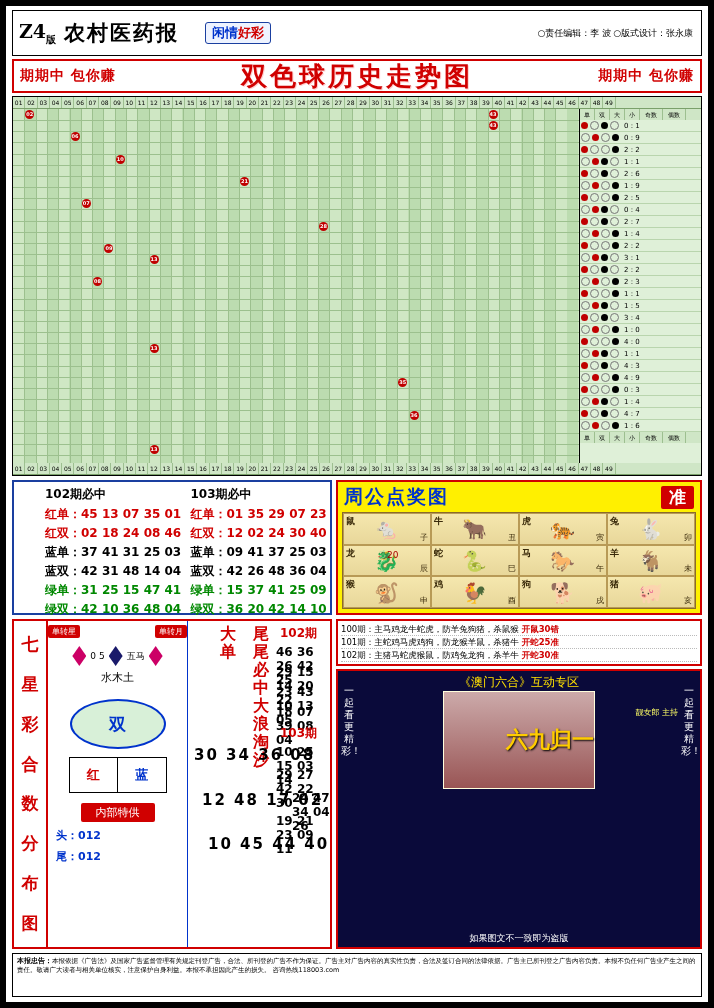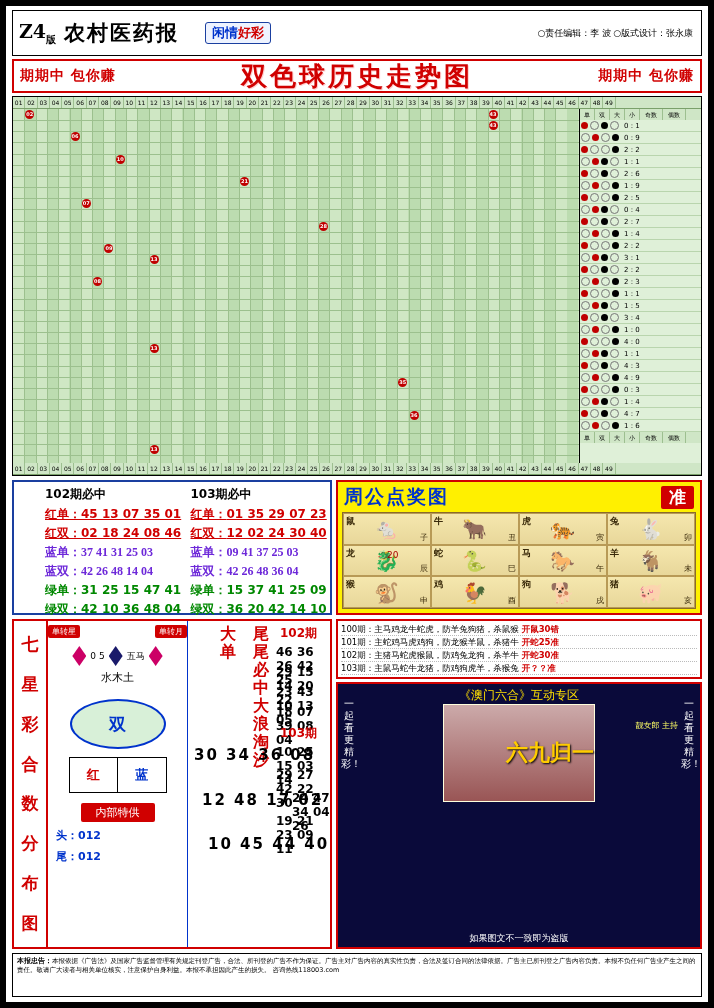--- a/index.html
+++ b/index.html
@@ -113,22 +113,22 @@
   .numbox{
     width:320px;border:2px solid #1a3fa0;background:#fff;display:flex;
     box-sizing:border-box;
     padding-left:25px;
   }
   .numcol{width:50%;padding:4px 6px;box-sizing:border-box;}
   .numcol h4{
     margin:0 0 3px 0;font-size:12px;font-weight:bold;color:#000;
   }
   .numrow{font-size:12px;font-weight:bold;margin-bottom:2px;white-space:nowrap;}
-  .lbl-red{color:#d00000;text-decoration:underline;}
-  .lbl-blue{color:#6d28d9;font-family:Liberation Serif, serif;}
+  .lbl-red{color:#d00000;}
+  .lbl-blue{color:#000000;}
   .lbl-green{color:#008800;}
   .zhougong{
     flex:1;border:2px solid #d00000;background:#fff000;position:relative;
     box-sizing:border-box;overflow:hidden;
   }
   .zg-title{
     display:flex;align-items:center;justify-content:space-between;
     padding:2px 6px;
   }
   .zg-title .t{
@@ -710,21 +710,21 @@
         </div>
   </div>
 
   <div class="mid">
     <div class="numbox">
       <div class="numcol">
         <h4>102期必中</h4>
         <div class="numrow"><span class="lbl-red">红单：</span><span class="lbl-red">45 13 07 35 01</span></div>
         <div class="numrow"><span class="lbl-red">红双：</span><span class="lbl-red">02 18 24 08 46</span></div>
         <div class="numrow"><span class="lbl-blue">蓝单：</span><span class="lbl-blue">37 41 31 25 03</span></div>
-        <div class="numrow"><span class="lbl-blue">蓝双：</span><span class="lbl-blue">42 26 48 14 04</span></div>
+        <div class="numrow"><span class="lbl-blue">蓝双：</span><span class="lbl-blue">42 31 48 14 04</span></div>
         <div class="numrow"><span class="lbl-green">绿单：</span><span class="lbl-green">31 25 15 47 41</span></div>
         <div class="numrow"><span class="lbl-green">绿双：</span><span class="lbl-green">42 10 36 48 04</span></div>
       </div>
       <div class="numcol">
         <h4>103期必中</h4>
         <div class="numrow"><span class="lbl-red">红单：</span><span class="lbl-red">01 35 29 07 23</span></div>
         <div class="numrow"><span class="lbl-red">红双：</span><span class="lbl-red">12 02 24 30 40</span></div>
         <div class="numrow"><span class="lbl-blue">蓝单：</span><span class="lbl-blue">09 41 37 25 03</span></div>
         <div class="numrow"><span class="lbl-blue">蓝双：</span><span class="lbl-blue">42 26 48 36 04</span></div>
         <div class="numrow"><span class="lbl-green">绿单：</span><span class="lbl-green">15 37 41 25 09</span></div>
@@ -863,21 +863,20 @@
         <div class="bignum" style="left:20px;top:214px;">10 45 44 40</div>
         <div class="vred" style="left:30px;top:4px;width:20px;">大 单</div>
       </div>
     </div>
 
     <div class="rightlow">
       <div class="predbox" id="predbox">
             <div class="predrow"><span>100期：主马鸡龙牛蛇虎，防羊兔狗猪，杀鼠猴</span><span class="kai"> 开鼠30错</span></div>
             <div class="predrow"><span>101期：主蛇鸡马虎鸡狗，防龙猴羊鼠，杀猪牛</span><span class="kai"> 开蛇25准</span></div>
             <div class="predrow"><span>102期：主猪马蛇虎猴鼠，防鸡兔龙狗，杀羊牛</span><span class="kai"> 开蛇30准</span></div>
-            <div class="predrow"><span>103期：主鼠马蛇牛龙猪，防鸡狗虎羊，杀猴兔</span><span class="kai"> 开？？准</span></div>
           </div>
       <div class="adbox">
         <div class="ad-title">《澳门六合》互动专区</div>
         <div class="ad-side l">一起看 更精彩！</div>
         <div class="ad-side r">一起看 更精彩！</div>
         <div class="ad-center">
           <span class="cal">六九归一</span>
         </div>
         <div class="ad-tagline">靓女郎 主持</div>
         <div class="ad-bottom">如果图文不一致即为盗版</div>

